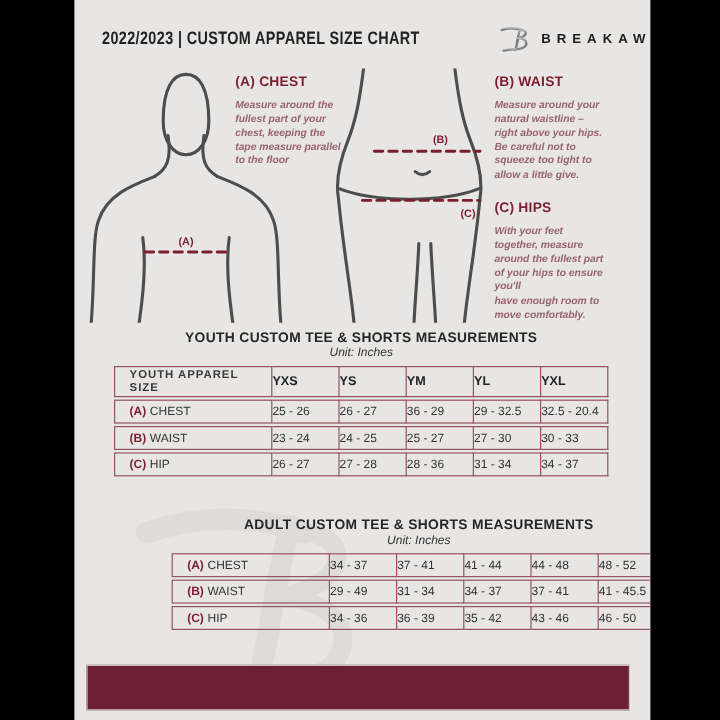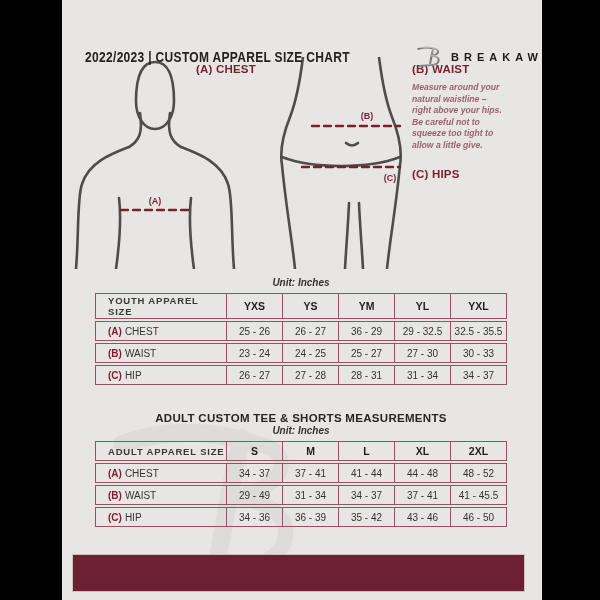--- a/index.html
+++ b/index.html
@@ -9,40 +9,40 @@
     --bar:#6e2033;
     --ink:#2d2d2d;
     --stroke:#4d4d4d;
   }
   *{margin:0;padding:0;box-sizing:border-box;}
   html,body{width:600px;height:600px;}
   body{background:#000;font-family:"Liberation Sans",sans-serif;position:relative;overflow:hidden;}
   .flyer{position:absolute;left:62px;top:0;width:480px;height:600px;background:#e7e6e4;overflow:hidden;}
 
   
-  .hdr{position:absolute;left:0;top:0;width:100%;padding:20px 37px 0 23px;display:flex;justify-content:space-between;align-items:center;z-index:2;margin-top:24px;}
+  .hdr{position:absolute;left:0;top:0;width:100%;padding:20px 37px 0 23px;display:flex;justify-content:space-between;align-items:center;z-index:2;}
   .hdr-title{font-weight:700;font-size:15px;letter-spacing:.4px;color:#222;transform:scaleX(.8);transform-origin:left center;white-space:nowrap;}
   .brand{display:flex;align-items:center;gap:8px;}
   .brand-name{font-weight:700;font-size:11px;letter-spacing:5px;color:#1c1c1c;}
 
   
   .guide{position:absolute;left:0;top:0;width:100%;height:280px;z-index:1;}
   .fig{position:absolute;}
   .fig path{fill:none;stroke:var(--stroke);stroke-width:2.6;stroke-linecap:round;}
   .fig .dash{stroke:var(--maroon);stroke-width:2.4;stroke-dasharray:7 5;}
   .fig text{font-family:"Liberation Sans",sans-serif;font-weight:700;font-size:9px;fill:var(--maroon);}
   .g-head{position:absolute;font-weight:700;font-size:11.5px;color:var(--maroon);letter-spacing:.2px;}
   .g-body{position:absolute;font-style:italic;font-size:8.6px;line-height:11.6px;color:var(--soft-maroon);white-space:pre-line;font-weight:600;}
 
   
   .tbl-section{position:absolute;left:0;width:100%;z-index:1;}
   .tbl-title{text-align:center;font-weight:700;font-size:11.5px;color:#262626;letter-spacing:.3px;width:412px;margin-left:33px;}
-  .tbl-unit{text-align:center;font-style:italic;font-weight:700;font-size:10px;color:#333;width:412px;margin-left:33px;margin-top:1px;}
+  .tbl-unit{text-align:center;font-style:italic;font-weight:400;font-size:10px;color:#333;width:412px;margin-left:33px;margin-top:1px;}
   table.size-table{border-collapse:separate;border-spacing:0 2px;table-layout:fixed;width:412px;margin-left:33px;margin-top:3px;}
-  table.size-table td{border-top:1px solid var(--tborder);border-bottom:1px solid var(--tborder);border-right:1px solid var(--tborder);height:20px;font-size:10px;color:#333;text-align:center;padding:1px 0;}
+  table.size-table td{border-top:1px solid var(--tborder);border-bottom:1px solid var(--tborder);border-right:1px solid var(--tborder);height:20px;font-size:10px;color:#333;text-align:left;padding:1px 0;}
   table.size-table td:first-child{border-left:1px solid var(--tborder);text-align:left;padding-left:12px;width:132px;}
   table.size-table tr.head td:first-child{font-size:9.5px;letter-spacing:.8px;color:#3a3a3a;}
   table.size-table tr.head td{font-weight:700;font-size:10.5px;color:#1f1f1f;margin-left:38px;}
   .pfx{color:var(--maroon);font-weight:700;margin-right:3px;}
 
   
   .footer-bar{position:absolute;left:10px;top:554px;width:453px;height:38px;background:var(--bar);border:1px solid #c9c3bd;z-index:2;}
 
   
   .watermark{position:absolute;left:36px;top:408px;width:228px;height:192px;opacity:.5;z-index:0;}
@@ -92,20 +92,25 @@
       <path d="M96 56 C93 76 97 84 107 90"></path>
       <path d="M55 90 C37 97 15 105 8 127 C3 141 5 176 2 212"></path>
       <path d="M107 90 C125 97 147 105 154 127 C159 141 157 176 160 212"></path>
       <path d="M45 141 C48 165 45 190 42 212"></path>
       <path d="M117 141 C114 165 117 190 120 212"></path>
       <path class="dash" d="M47 153 H116"></path>
       <text x="81" y="147" text-anchor="middle">(A)</text>
     </svg>
 
     <div class="g-head" style="left:134px;top:63px;">(A) CHEST</div>
+    <div class="g-body" style="left:134px;top:82px;width:118px;">Measure around the
+fullest part of your
+chest, keeping the
+tape measure parallel
+to the floor</div>
 
     <svg class="fig" style="left:216px;top:57px;" width="126" height="212" viewBox="0 0 126 212">
       <path d="M25 0 C22 24 19 42 12 60 C4 80 2 96 4 108 C8 150 14 182 17 212"></path>
       <path d="M101 0 C104 24 107 42 114 60 C122 80 124 96 122 108 C118 150 112 182 109 212"></path>
       <path d="M4 100 C35 112 91 112 122 100"></path>
       <path d="M68 86 Q74 91 80 86" stroke-width="2"></path>
       <path d="M71 146 C70 170 68 192 67 212"></path>
       <path d="M81 146 C82 170 84 192 85 212"></path>
       <path class="dash" d="M34 69 H122"></path>
       <path class="dash" d="M24 110 H122"></path>
@@ -115,75 +120,75 @@
 
     <div class="g-head" style="left:350px;top:63px;">(B) WAIST</div>
     <div class="g-body" style="left:350px;top:82px;width:125px;">Measure around your
 natural waistline –
 right above your hips.
 Be careful not to
 squeeze too tight to
 allow a little give.</div>
 
     <div class="g-head" style="left:350px;top:168px;">(C) HIPS</div>
+    <div class="g-body" style="left:350px;top:187px;width:125px;">With your feet
+together, measure
+around the fullest part
+of your hips to ensure
+you'll
+have enough room to
+move comfortably.</div>
   </div>
 
   <div class="tbl-section" style="top:276px;">
+    <div class="tbl-title">YOUTH CUSTOM TEE &amp; SHORTS MEASUREMENTS</div>
     <div class="tbl-unit">Unit: Inches</div>
     <table class="size-table">
       <tbody>
           <tr class="head">
         <td>YOUTH APPAREL SIZE</td>
         <td>YXS</td>
         <td>YS</td>
         <td>YM</td>
         <td>YL</td>
         <td>YXL</td>
       </tr>
       <tr>
         <td><span class="pfx">(A)</span><span>CHEST</span></td>
         <td>25 - 26</td>
         <td>26 - 27</td>
         <td>36 - 29</td>
         <td>29 - 32.5</td>
-        <td>32.5 - 35.5</td>
+        <td>32.5 - 20.4</td>
       </tr>
       <tr>
         <td><span class="pfx">(B)</span><span>WAIST</span></td>
         <td>23 - 24</td>
         <td>24 - 25</td>
         <td>25 - 27</td>
         <td>27 - 30</td>
         <td>30 - 33</td>
       </tr>
       <tr>
         <td><span class="pfx">(C)</span><span>HIP</span></td>
         <td>26 - 27</td>
         <td>27 - 28</td>
-        <td>28 - 31</td>
+        <td>28 - 36</td>
         <td>31 - 34</td>
         <td>34 - 37</td>
       </tr>
     </tbody>
       </table>
   </div>
 
-  <div class="tbl-section" style="top:412px;">
+  <div class="tbl-section" style="top:432px;padding-left:48px;">
     <div class="tbl-title">ADULT CUSTOM TEE &amp; SHORTS MEASUREMENTS</div>
     <div class="tbl-unit">Unit: Inches</div>
     <table class="size-table">
       <tbody>
-          <tr class="head">
-        <td>ADULT APPAREL SIZE</td>
-        <td>S</td>
-        <td>M</td>
-        <td>L</td>
-        <td>XL</td>
-        <td>2XL</td>
-      </tr>
       <tr>
         <td><span class="pfx">(A)</span><span>CHEST</span></td>
         <td>34 - 37</td>
         <td>37 - 41</td>
         <td>41 - 44</td>
         <td>44 - 48</td>
         <td>48 - 52</td>
       </tr>
       <tr>
         <td><span class="pfx">(B)</span><span>WAIST</span></td>

